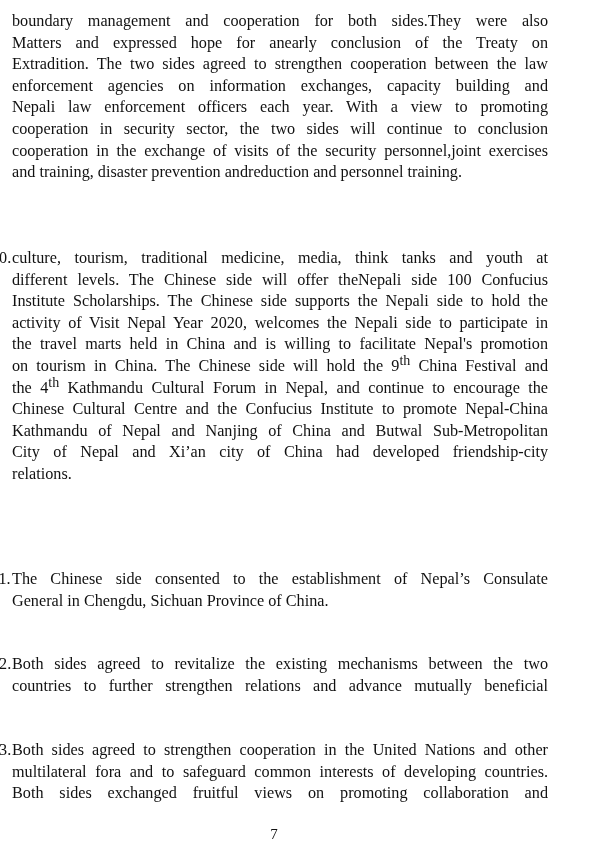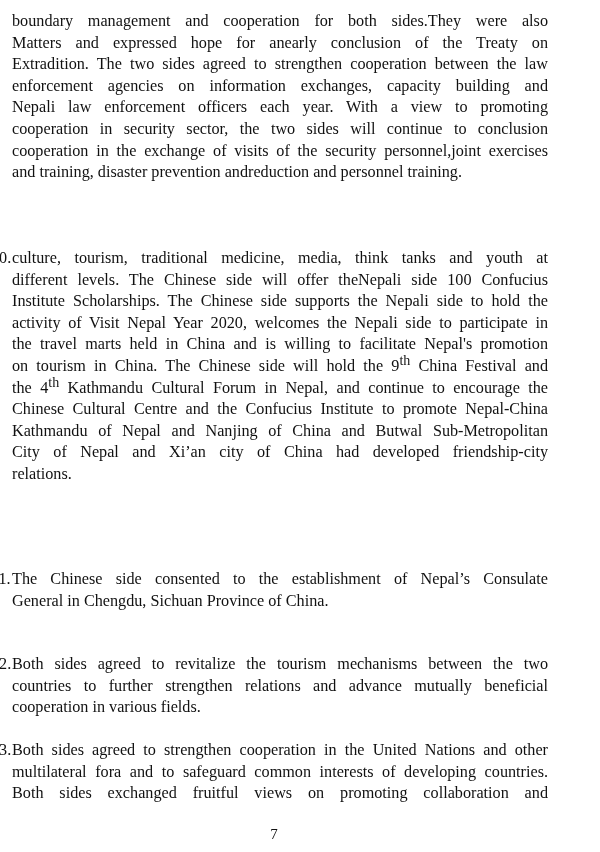--- a/index.html
+++ b/index.html
@@ -62,23 +62,22 @@
   </div>
 
   <div class="para" style="top:569px;">
     <span class="num">11.</span>
     <span class="line">The Chinese side consented to the establishment of Nepal’s Consulate</span>
     <span class="line last">General in Chengdu, Sichuan Province of China.</span>
   </div>
 
   <div class="para" style="top:654px;">
     <span class="num">12.</span>
-    <span class="line">Both sides agreed to revitalize the tourism mechanisms between the two</span>
+    <span class="line">Both sides agreed to revitalize the existing mechanisms between the two</span>
     <span class="line">countries to further strengthen relations and advance mutually beneficial</span>
-    <span class="line last">cooperation in various fields.</span>
   </div>
 
   <div class="para" style="top:740px;">
     <span class="num">13.</span>
     <span class="line">Both sides agreed to strengthen cooperation in the United Nations and other</span>
     <span class="line">multilateral fora and to safeguard common interests of developing countries.</span>
     <span class="line">Both sides exchanged fruitful views on promoting collaboration and</span>
   </div>
 
   <div class="page-number">7</div>

